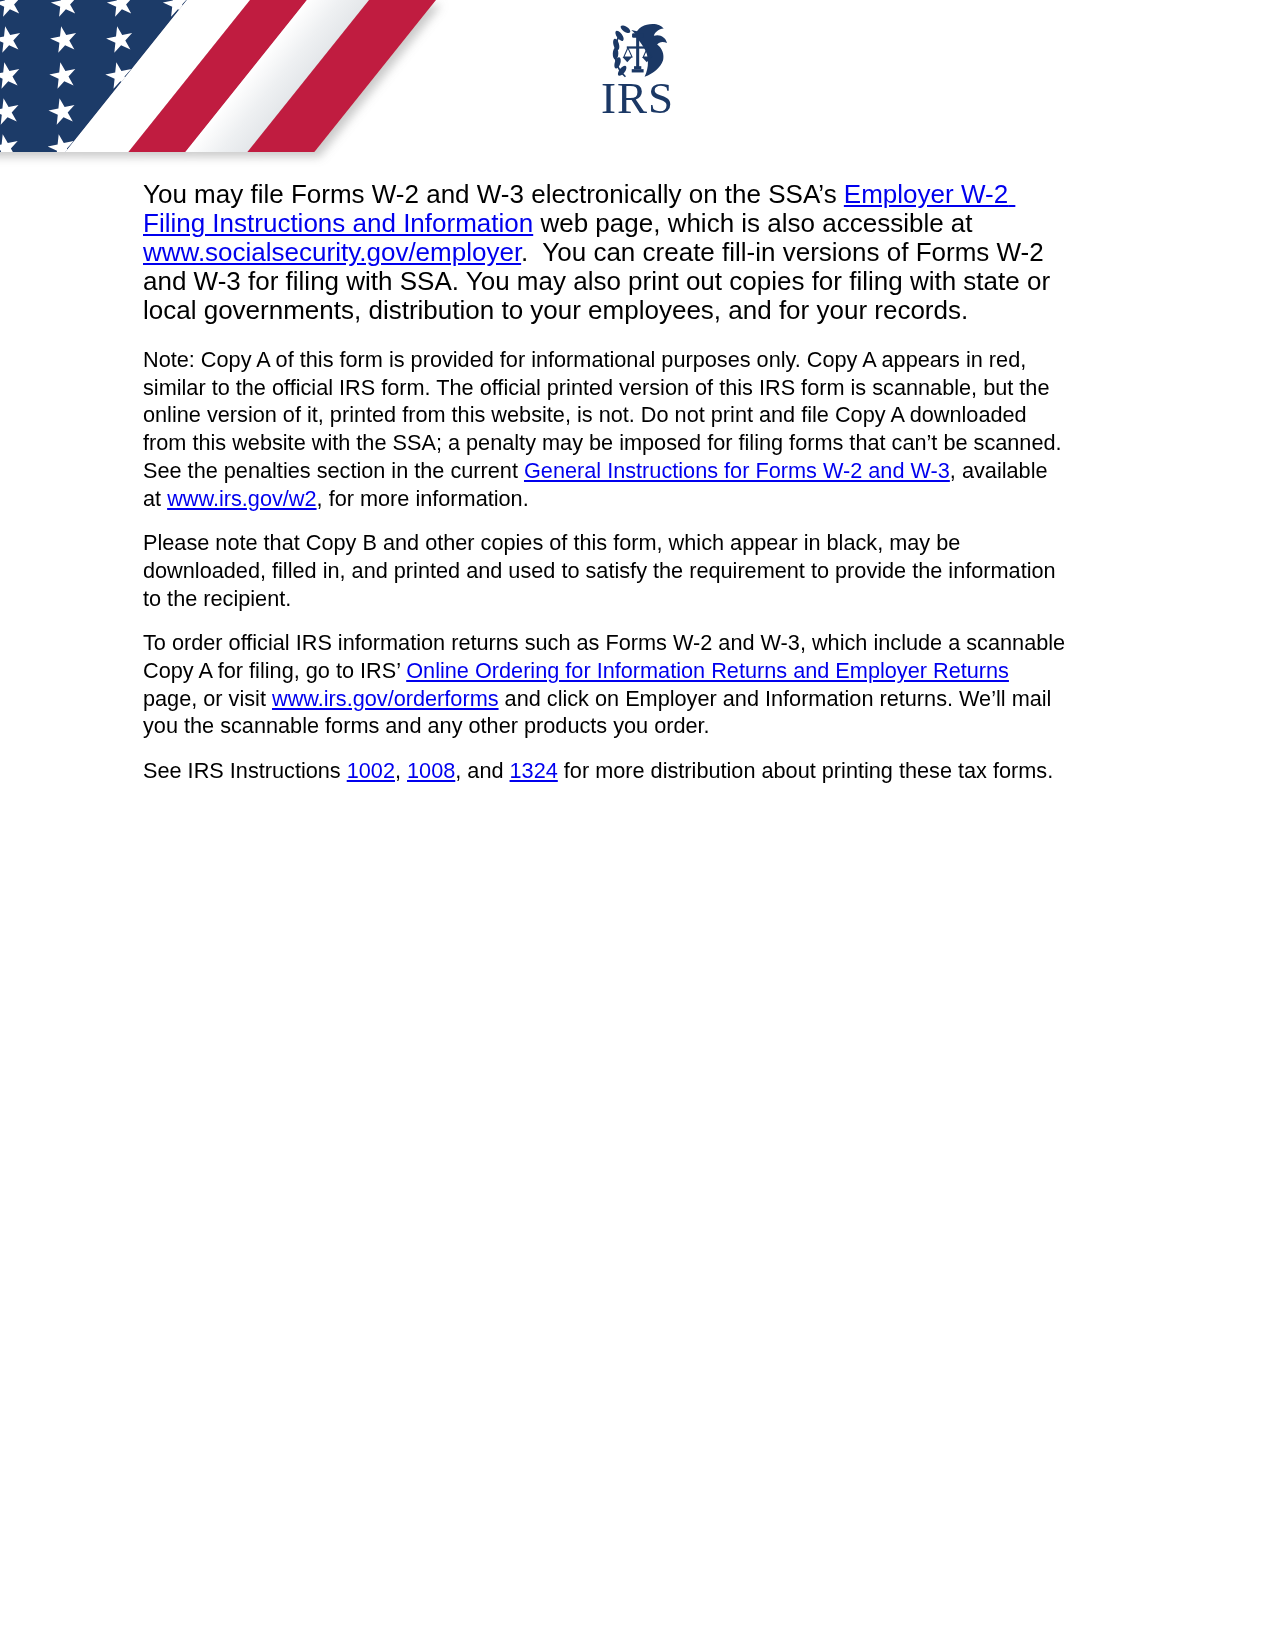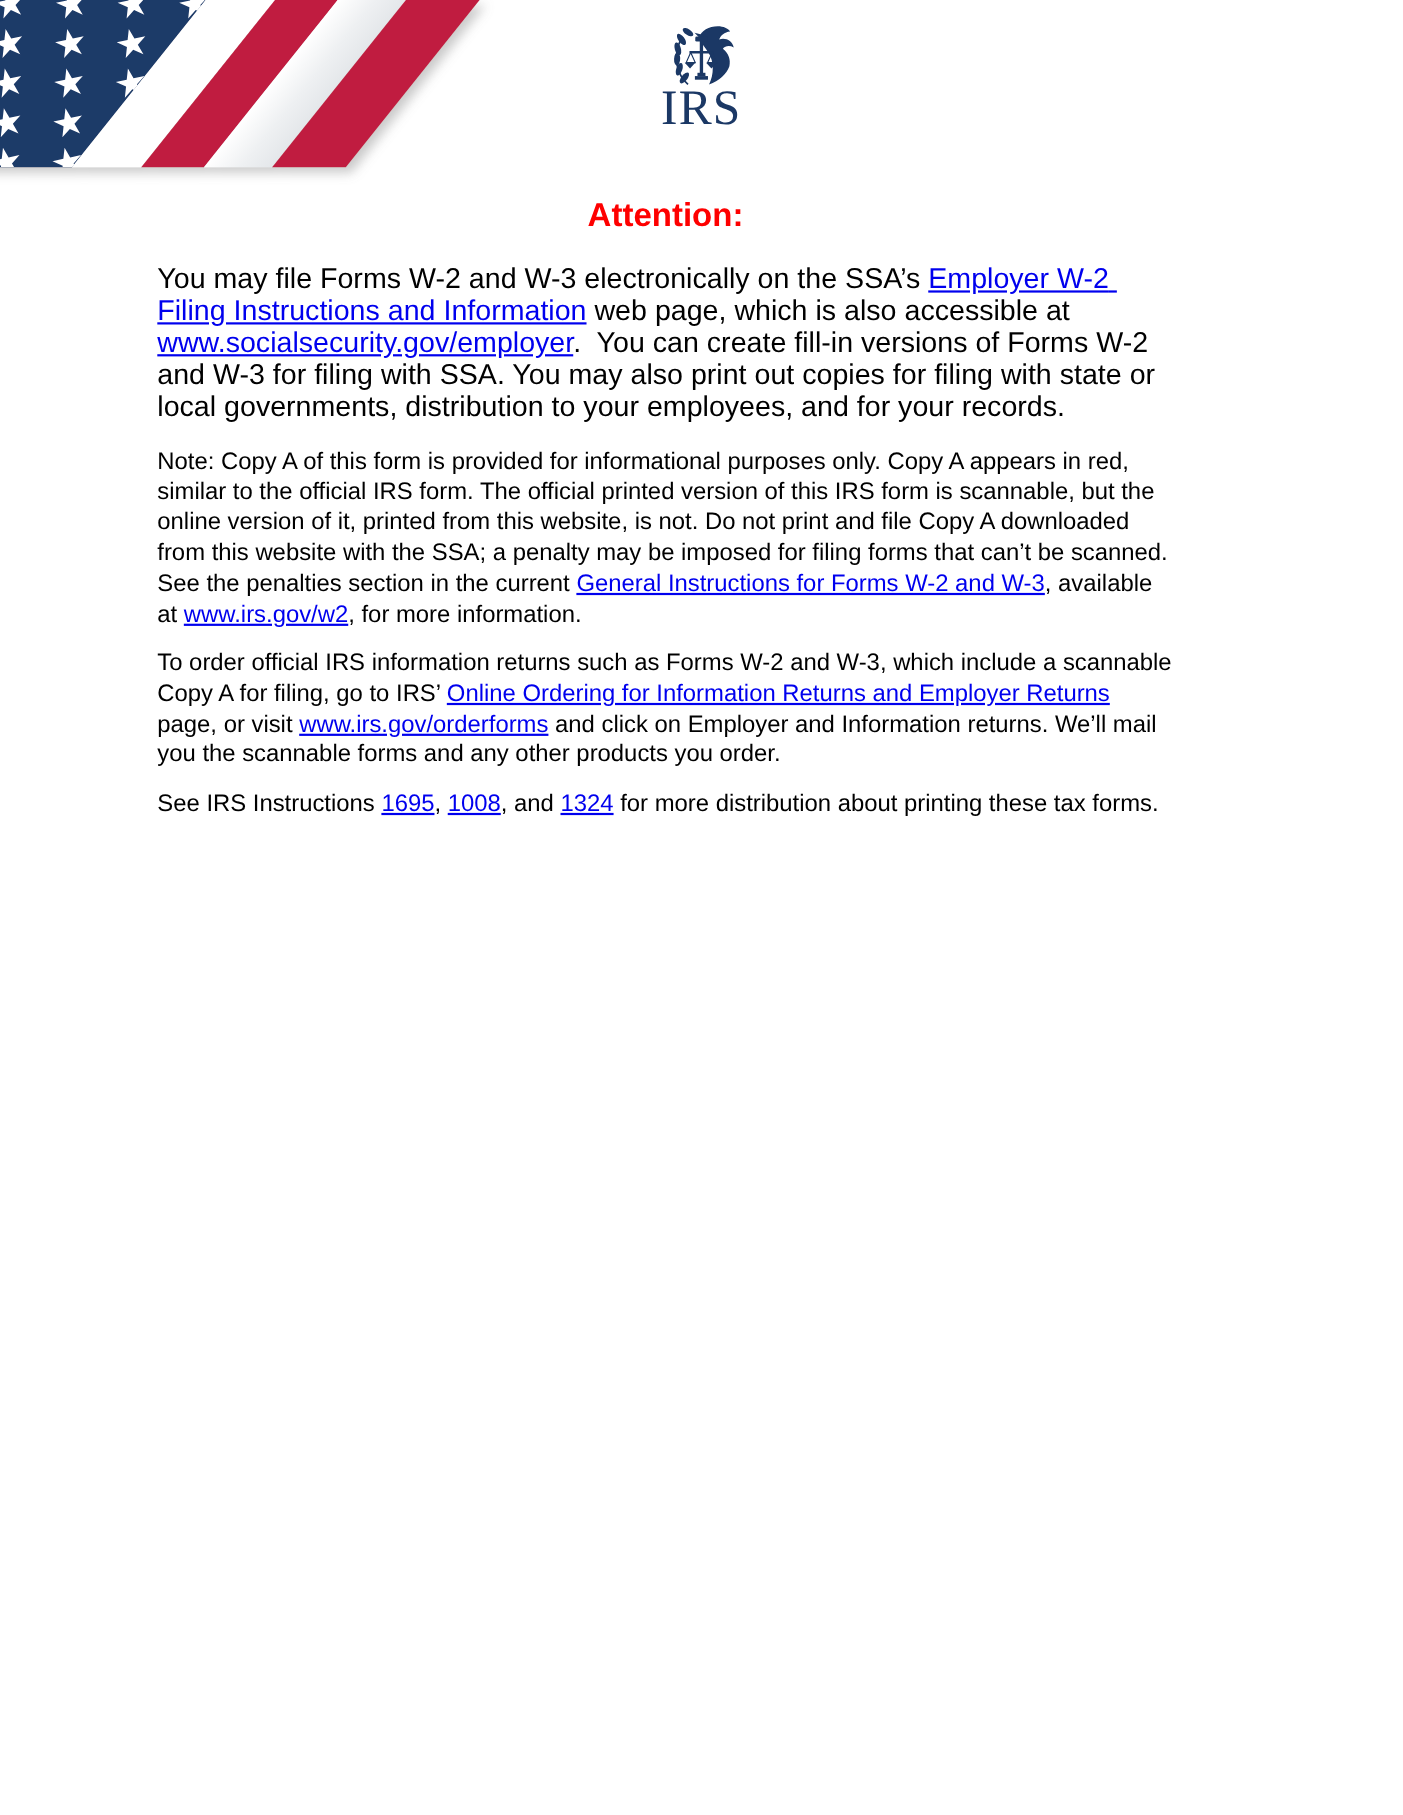--- a/index.html
+++ b/index.html
@@ -162,22 +162,22 @@
         <path d="M26.5 52 h14.5 l-7.2 8 Z"></path>
         <path d="M56 52 h14.5 l-7.2 8 Z"></path>
         <rect x="44" y="66" width="11" height="4.5"></rect>
         <rect x="40.5" y="70.5" width="18" height="5"></rect>
       </g>
     </svg>
     <div class="logo-text">IRS</div>
   </div>
 
   <div class="content">
-    <h1 class="attention">Attention:</h1>
     <div id="paragraphs">
         <p class="para-large"><span>You may file Forms W-2 and W-3 electronically on the SSA’s </span><a class="link">Employer W-2 Filing Instructions and Information</a><span> web page, which is also accessible at </span><a class="link">www.socialsecurity.gov/employer</a><span>.  You can create fill-in versions of Forms W-2 and W-3 for filing with SSA. You may also print out copies for filing with state or local governments, distribution to your employees, and for your records.</span></p>
         <p class="para-small"><strong>Note:</strong><span> Copy A of this form is provided for informational purposes only. Copy A appears in red, similar to the official IRS form. The official printed version of this IRS form is scannable, but the online version of it, printed from this website, is not. Do </span><strong>not</strong><span> print and file Copy A downloaded from this website with the SSA; a </span><strong>penalty</strong><span> may be imposed for filing forms that can’t be scanned. See the penalties section in the current </span><a class="link">General Instructions for Forms W-2 and W-3</a><span>, available at </span><a class="link">www.irs.gov/w2</a><span>, for more information.</span></p>
+        <p class="para-small"><span>Please note that Copy B and other copies of this form, which appear in black, may be downloaded, filled in, and printed and used to satisfy the requirement to provide the information to the recipient.</span></p>
         <p class="para-small"><span>To order official IRS information returns such as Forms W-2 and W-3, which include a scannable Copy A for filing, go to IRS’ </span><a class="link">Online Ordering for Information Returns and Employer Returns</a><span> page, or visit </span><a class="link">www.irs.gov/orderforms</a><span> and click on Employer and Information returns. We’ll mail you the scannable forms and any other products you order.</span></p>
-        <p class="para-small"><span>See IRS Instructions </span><a class="link">1695</a><span>, </span><a class="link">1008</a><span>, and </span><a class="link">1324</a><span> for more distribution about printing these tax forms.</span></p>
+        <p class="para-small"><span>See IRS Instructions </span><a class="link">1002</a><span>, </span><a class="link">1008</a><span>, and </span><a class="link">1324</a><span> for more distribution about printing these tax forms.</span></p>
       </div>
   </div>
 
 </div>
 
 </body></html>

